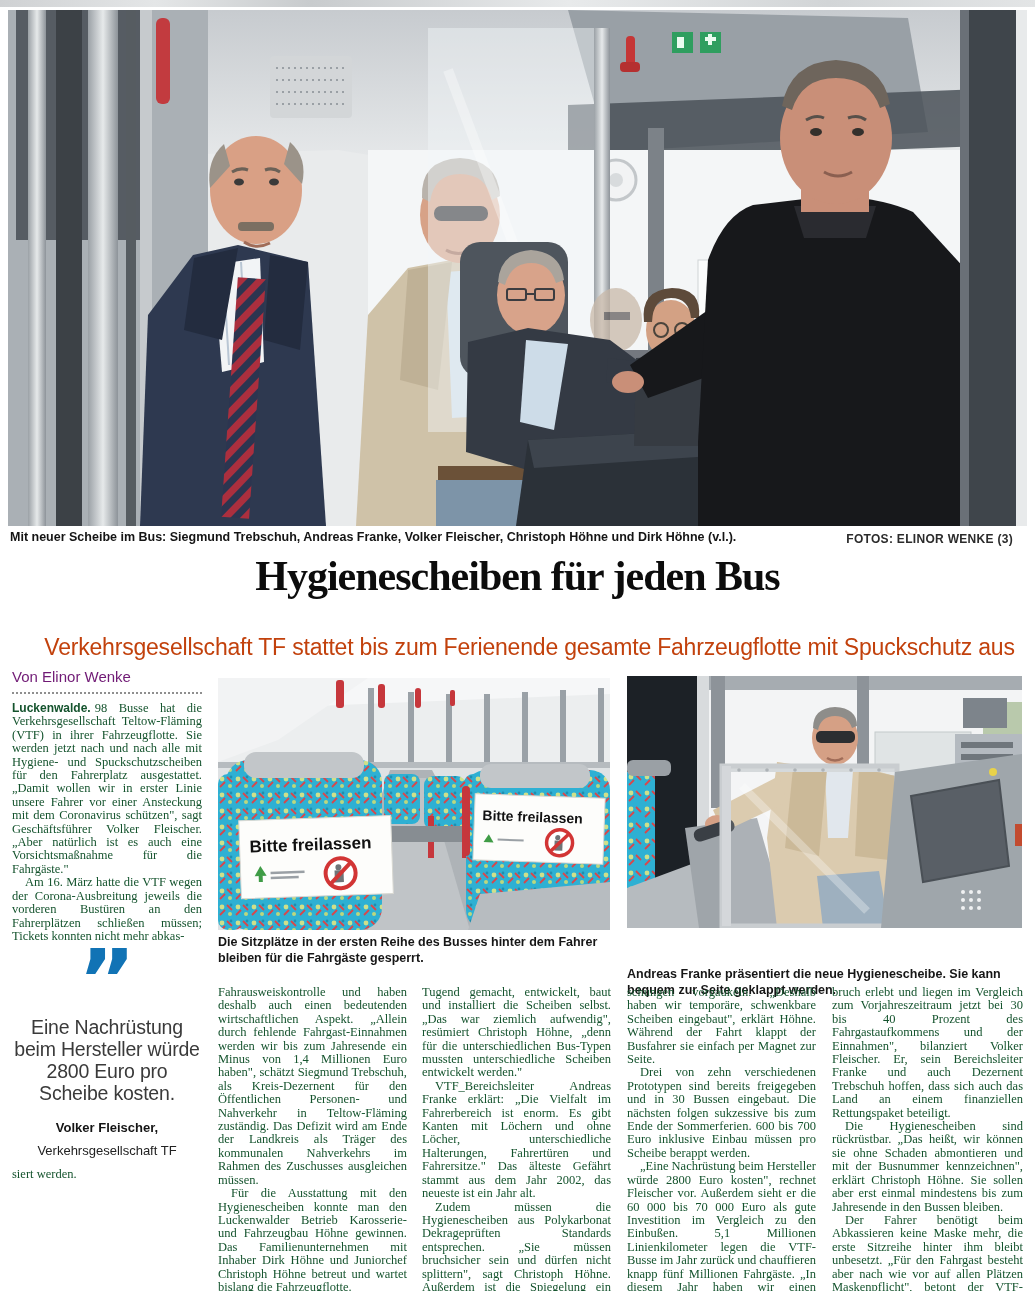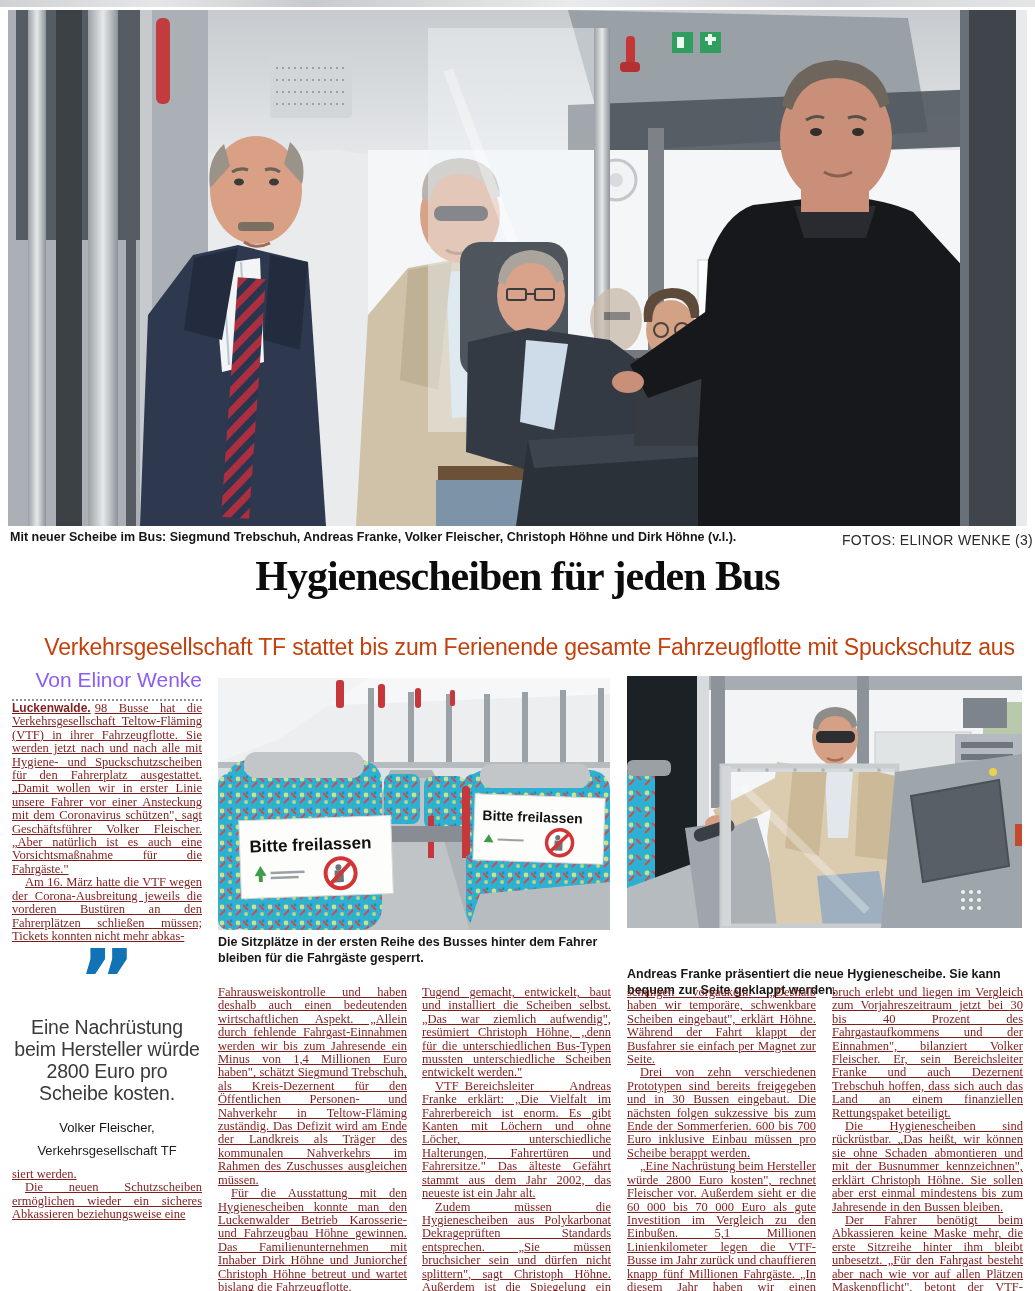--- a/index.html
+++ b/index.html
@@ -4,50 +4,50 @@
 <style>
   html,body{margin:0;padding:0;background:#fff;}
   body{width:1035px;height:1291px;position:relative;overflow:hidden;
        font-family:"Liberation Sans",sans-serif;color:#151515;}
   .abs{position:absolute;}
   
   .trim{left:0;top:0;width:1035px;height:7px;
         background:linear-gradient(90deg,#cfd1d3,#e4e6e7 15%,#c8cbcd 30%,#e8eaeb 55%,#d2d5d7 80%,#e3e5e6);}
   
   .cap-main{left:10px;top:530px;width:860px;font-size:12.5px;font-weight:bold;color:#141414;}
-  .credit{right:2px;top:532px;font-size:14px;font-weight:normal;letter-spacing:.3px;color:#2b2b2b;}
+  .credit{right:22px;top:532px;font-size:12px;font-weight:bold;letter-spacing:.3px;color:#2b2b2b;}
   .caption{font-size:12.5px;font-weight:bold;line-height:16px;color:#161616;}
   
   .headline{left:0;top:552px;width:1035px;text-align:center;
             font-family:"Liberation Serif",serif;font-weight:bold;font-size:42px;
             letter-spacing:-1px;color:#0c0c0c;}
   .subhead{left:0;top:634px;width:1035px;text-align:center;font-size:23px;
            letter-spacing:-.2px;color:#c2410c;padding-left:12px;}
-  .byline{left:12px;top:668px;width:190px;font-size:21px;color:#8b5cf6;
-          padding-bottom:7px;border-bottom:2px dotted #8f8f8f;text-align:right;}
+  .byline{left:12px;top:668px;width:190px;font-size:15px;color:#701a75;
+          padding-bottom:7px;border-bottom:2px dotted #8f8f8f;}
   
   .btxt{font-family:"Liberation Serif",serif;font-size:12.5px;line-height:13.4px;
-        text-align:justify;color:#7f1d1d;overflow:hidden;text-decoration:underline;}
+        text-align:justify;color:#14532d;overflow:hidden;}
   .btxt p{margin:0;}
   .btxt p.ind{text-indent:13px;}
   .lead{font-family:"Liberation Sans",sans-serif;font-weight:bold;font-size:12px;margin-right:4px;}
   .c1a{left:12px;top:702px;width:190px;height:256px;}
   .c1b{left:12px;top:1168px;width:190px;height:63px;}
   .c2{left:218px;top:986px;width:189px;height:305px;}
   .c3{left:422px;top:986px;width:189px;height:305px;}
   .c4{left:627px;top:986px;width:189px;height:305px;}
   .c5{left:832px;top:986px;width:191px;height:305px;}
   .capseats{left:218px;top:934px;width:392px;}
   .capfranke{left:627px;top:930px;width:395px;margin-top:36px;}
   
   .pq{left:12px;top:948px;width:190px;text-align:center;}
   .qmark{font-family:"DejaVu Sans",sans-serif;font-weight:bold;font-size:88px;
          line-height:66px;height:64px;overflow:hidden;}
   .qtext{margin-top:4px;font-size:19.5px;line-height:22px;color:#3a3a3a;letter-spacing:-.2px;}
-  .qname{margin-top:16px;font-size:13px;font-weight:normal;color:#141414;}
+  .qname{margin-top:16px;font-size:13px;font-weight:bold;color:#141414;}
   .qorg{margin-top:8px;font-size:13px;color:#222;}
   svg{display:block;}
 </style>
 </head>
 <body>
 
 <div class="abs trim"></div>
 
 <div class="abs" style="left:8px;top:10px;width:1019px;height:516px;">
 <svg width="1019" height="516" viewBox="0 0 1019 516">
@@ -216,21 +216,20 @@
 
 <div class="abs pq">
   <div class="qmark" style="color:#1173b5;">”</div>
   <div class="qtext">Eine Nachrüstung beim Hersteller würde 2800 Euro pro Scheibe kosten.</div>
   <div class="qname">Volker Fleischer,</div>
   <div class="qorg">Verkehrsgesellschaft TF</div>
 </div>
 
 <div class="abs btxt c1b">
   <p>siert werden.</p>
-  <p class="ind">Die neuen Schutzscheiben ermöglichen wieder ein sicheres Abkassieren beziehungsweise eine</p>
 </div>
 
 <div class="abs" style="left:218px;top:678px;width:392px;height:252px;">
 <svg width="392" height="252" viewBox="0 0 392 252">
   <defs>
     <pattern id="seatpat1" width="16" height="16" patternUnits="userSpaceOnUse">
       <rect width="16" height="16" fill="#2eb0d3"></rect>
       <circle cx="4" cy="5" r="2.4" fill="#cfe08a"></circle>
       <circle cx="12" cy="12" r="2" fill="#bcd77e"></circle>
       <path d="M2,13 l5,-5 M9,3 l5,5" stroke="#d8474b" stroke-width="1.8"></path>

